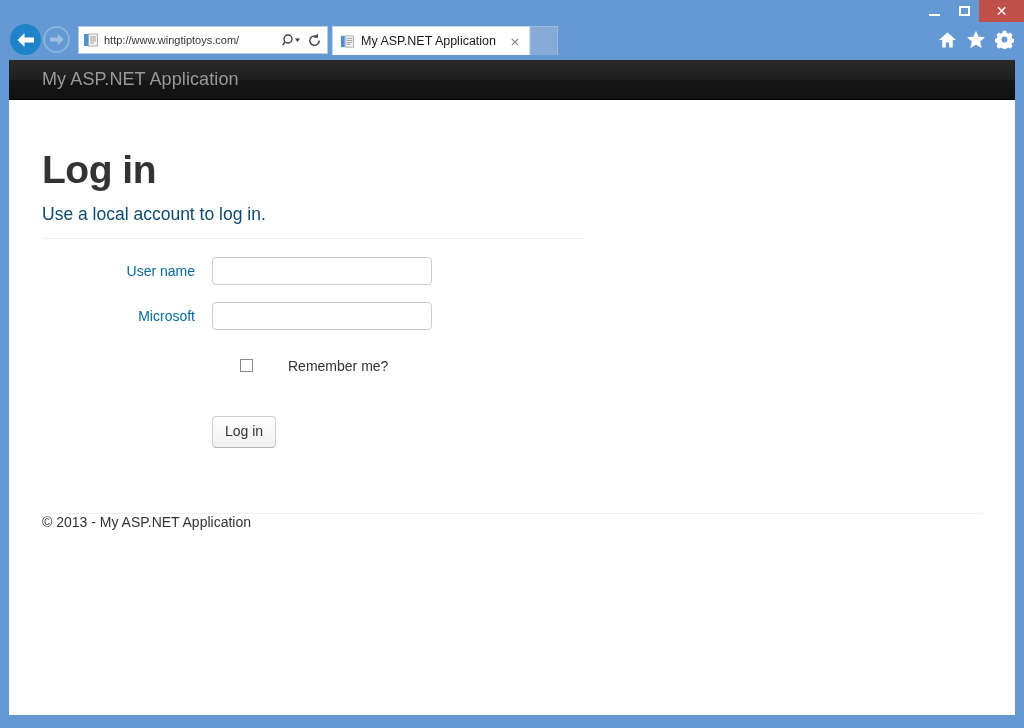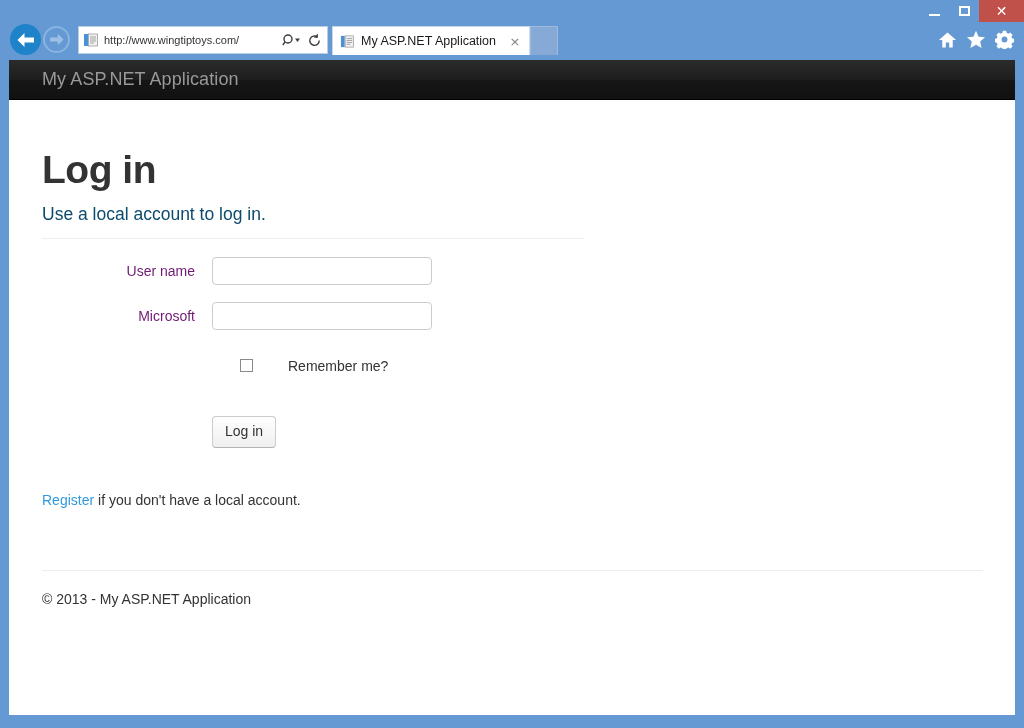--- a/index.html
+++ b/index.html
@@ -214,21 +214,21 @@
   
   .form-row {
     display: flex; align-items: center;
     margin-bottom: 17px;
   }
   .form-label {
     width: 170px;
     text-align: right;
     padding-right: 17px;
     font-size: 14px;
-    color: #701a75;
+    color: #0369a1;
   }
   .form-input {
     width: 220px; height: 28px;
     border: 1px solid #cccccc;
     border-radius: 4px;
     background: #ffffff;
     font-size: 14px;
     padding: 3px 6px;
     color: #555;
     font-family: "Liberation Sans", sans-serif;
@@ -272,21 +272,20 @@
     color: #3399dd;
     text-decoration: none;
   }
 
   .svc-buttons { display: flex; gap: 6px; margin-top: 4px; }
 
   .footer {
     margin-top: 48px;
     margin-right: 32px;
     border-top: 1px solid #eeeeee;
-    padding-top: 20px;
   }
   .footer p {
     margin: 0;
     font-size: 14px;
     color: #333333;
   }
 </style>
 </head>
 <body>
 
@@ -408,23 +407,20 @@
             <span class="form-offset"></span>
             <span class="cb"></span>
             <span class="cb-label">Remember me?</span>
           </div>
 
           <div class="form-row btn-row">
             <span class="form-offset"></span>
             <button class="btn">Log in</button>
           </div>
 
-          <p class="register-line">
-            <a href="#">Register</a><span> if you don't have a local account.</span>
-          </p>
         </div>
 
 
       </div>
 
       <div class="footer">
         <p>© 2013 - My ASP.NET Application</p>
       </div>
     </div>
 

